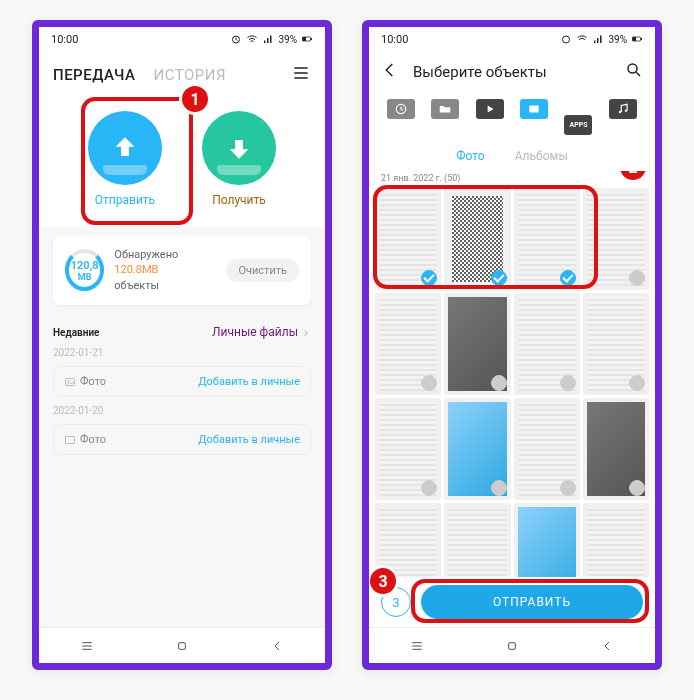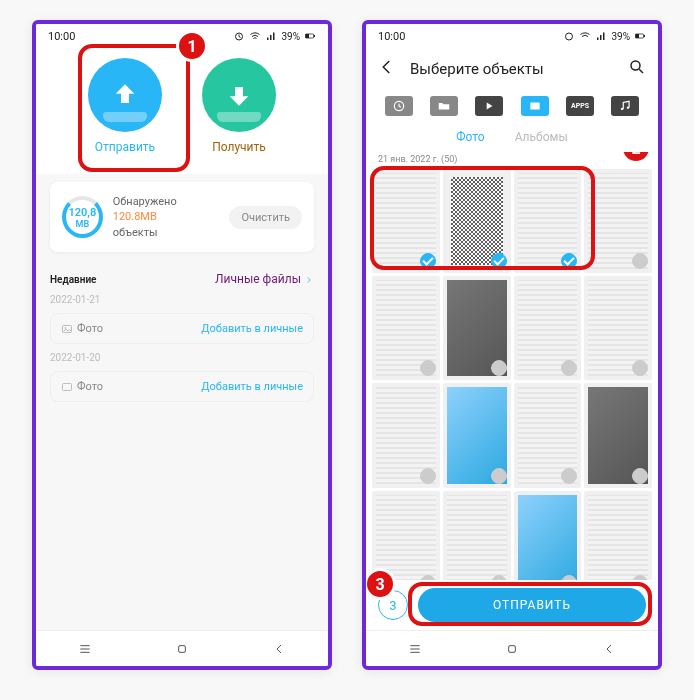--- a/index.html
+++ b/index.html
@@ -9,21 +9,21 @@
     display: flex;
     justify-content: center;
     align-items: flex-start;
     padding: 20px;
     gap: 30px;
   }
   .phone {
     width: 300px;
     height: 650px;
     background: #fff;
-    border: 4px solid #6d28d9;
+    border: 7px solid #6d28d9;
     border-radius: 6px;
     box-shadow: 0 2px 12px rgba(0,0,0,0.08);
     position: relative;
     overflow: hidden;
     display: flex;
     flex-direction: column;
   }
   .statusbar {
     height: 24px;
     display: flex;
@@ -220,21 +220,21 @@
   .cat-item {
     width: 28px; height: 20px;
     background: #444;
     border-radius: 3px;
     display: flex;
     align-items: center;
     justify-content: center;
   }
   .cat-item.active { background: #29b6f6; }
   .cat-item svg { width: 14px; height: 14px; fill: #fff; }
-  .cat-item.apps { font-size: 7px; color:#fff; font-weight:700; }
+  .cat-item.apps { font-size: 7px; color:#fff; font-weight:700;margin-top:16px; }
 
   .subtabs {
     display: flex;
     justify-content: center;
     gap: 30px;
     padding: 8px 0;
     font-size: 12px;
   }
   .subtab { color: #bbb; }
   .subtab.active { color: #29b6f6; }
@@ -345,20 +345,29 @@
         </svg>
       <span>39%</span>
       <svg viewBox="0 0 24 24">
           <rect x="3" y="8" width="16" height="8" rx="1" fill="none" stroke="#222" stroke-width="1.5"></rect>
           <rect x="3" y="8" width="7" height="8" fill="#222"></rect>
           <rect x="20" y="10" width="2" height="4" fill="#222"></rect>
         </svg>
     </span>
   </div>
 
+  <div class="header-tabs">
+    <span class="tab active">ПЕРЕДАЧА</span>
+    <span class="tab">ИСТОРИЯ</span>
+    <span class="hamburger">
+      <svg viewBox="0 0 24 24">
+          <path d="M4 6h16M4 12h16M4 18h16" stroke="#222" stroke-width="2"></path>
+        </svg>
+    </span>
+  </div>
 
   <div class="actions-row">
     <div class="action">
       <div class="action-circle blue">
         <svg viewBox="0 0 24 24">
             <path d="M12 4l7 7h-4v7h-6v-7H5z"></path>
           </svg>
         <div class="action-base"></div>
       </div>
       <span class="action-label blue">Отправить</span>

